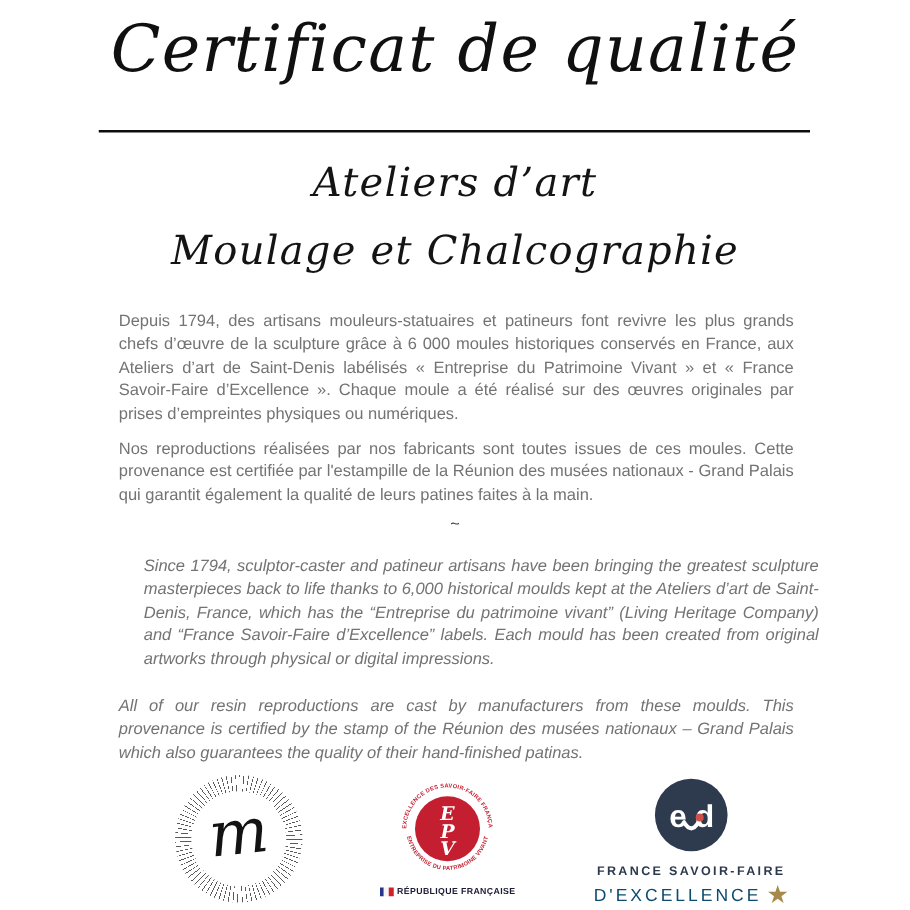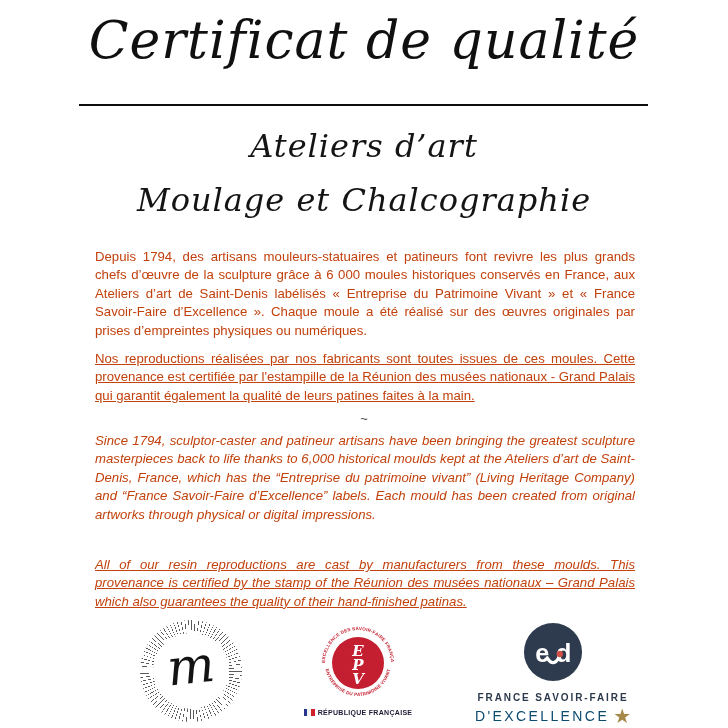--- a/index.html
+++ b/index.html
@@ -19,28 +19,28 @@
     position:absolute; left:0; right:0; margin:0; text-align:center;
     font-family:"DejaVu Serif", serif; font-style:italic; font-weight:400;
     font-size:32px; color:#141414; letter-spacing:1px;
   }
   .sub1 { top:127px; }
   .sub2 { top:181px; }
 
   
   .para {
     position:absolute; left:95px; width:540px; margin:0;
-    font-size:13.2px; line-height:18.4px; text-align:justify; color:#c2410c;
+    font-size:13.2px; line-height:18.4px; text-align:justify; color:#737373;
   }
   .p1 { top:248px; }
-  .p2 { top:350px;text-decoration:underline; }
+  .p2 { top:350px; }
   .tilde { position:absolute; top:411px; left:0; right:0; text-align:center; font-size:13px; color:#444; }
   .en { font-style:italic; }
-  .p3 { top:432px; }
-  .p4 { top:556px;text-decoration:underline; }
+  .p3 { top:444px;margin-left:20px; }
+  .p4 { top:556px; }
 
   
   .logo { position:absolute; }
 
   
   .rmn { left:140px; top:620px; width:102px; height:102px; }
   .rmn-rays {
     position:absolute; inset:0; border-radius:50%; opacity:.8;
     background:repeating-conic-gradient(rgba(25,25,25,.9) 0deg 0.7deg, transparent 0.7deg 4.3deg);
   }

